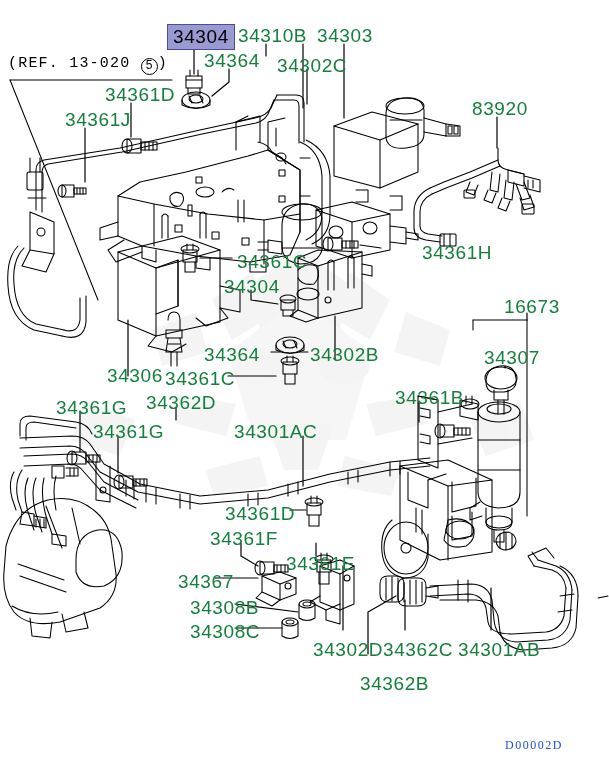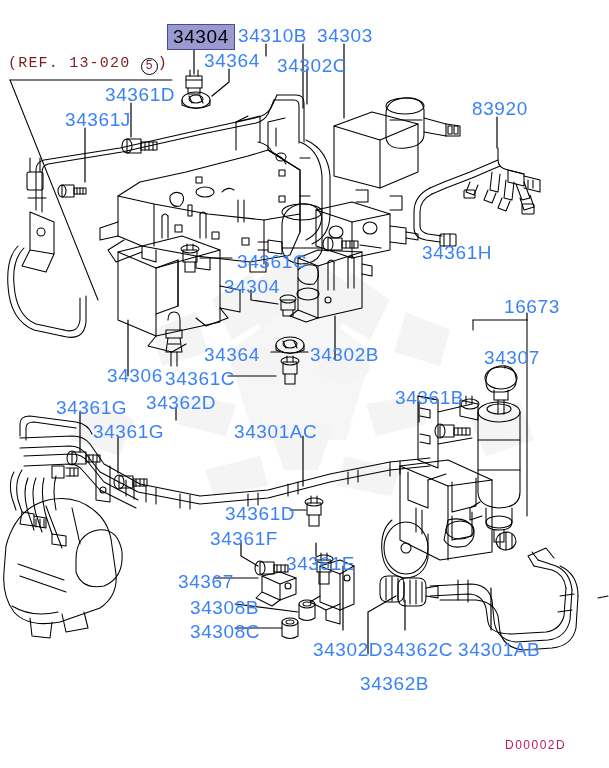--- a/index.html
+++ b/index.html
@@ -22,30 +22,30 @@
     left: 0;
     top: 0;
     width: 609px;
     height: 768px;
   }
   .callout {
     position: absolute;
     font-family: "Liberation Sans", sans-serif;
     font-size: 19px;
     letter-spacing: 0.6px;
-    color: #3b82f6;
+    color: #15803d;
     white-space: nowrap;
     line-height: 1;
   }
   .ref-note {
     position: absolute;
     font-family: "Liberation Mono", monospace;
     font-size: 15px;
     letter-spacing: 1.2px;
-    color: #7f1d1d;
+    color: #000000;
     white-space: nowrap;
   }
   .circled {
     display: inline-block;
     border: 1.4px solid #000;
     border-radius: 50%;
     width: 15px;
     height: 15px;
     line-height: 14px;
     text-align: center;
@@ -61,24 +61,24 @@
     padding: 2px 5px 3px 5px;
     font-family: "Liberation Sans", sans-serif;
     font-size: 19px;
     letter-spacing: 0.6px;
     color: #000000;
     white-space: nowrap;
     line-height: 1;
   }
   .diagram-id {
     position: absolute;
-    font-family: Liberation Sans, sans-serif;
+    font-family: Liberation Serif, serif;
     font-size: 12px;
     letter-spacing: 1.5px;
-    color: #be185d;
+    color: #1d4ed8;
   }
 </style>
 </head>
 <body>
 
 <div id="page">
 
   <svg id="diagram-svg" viewBox="0 0 609 768" xmlns="http://www.w3.org/2000/svg">
 
     <g opacity="0.085" fill="#8b8b8b" stroke="none">

